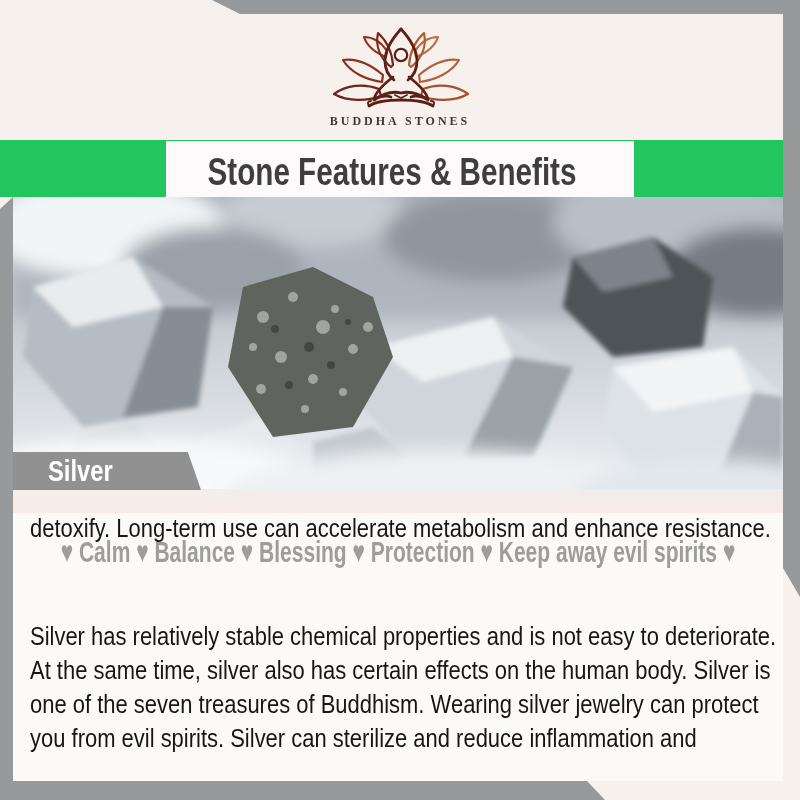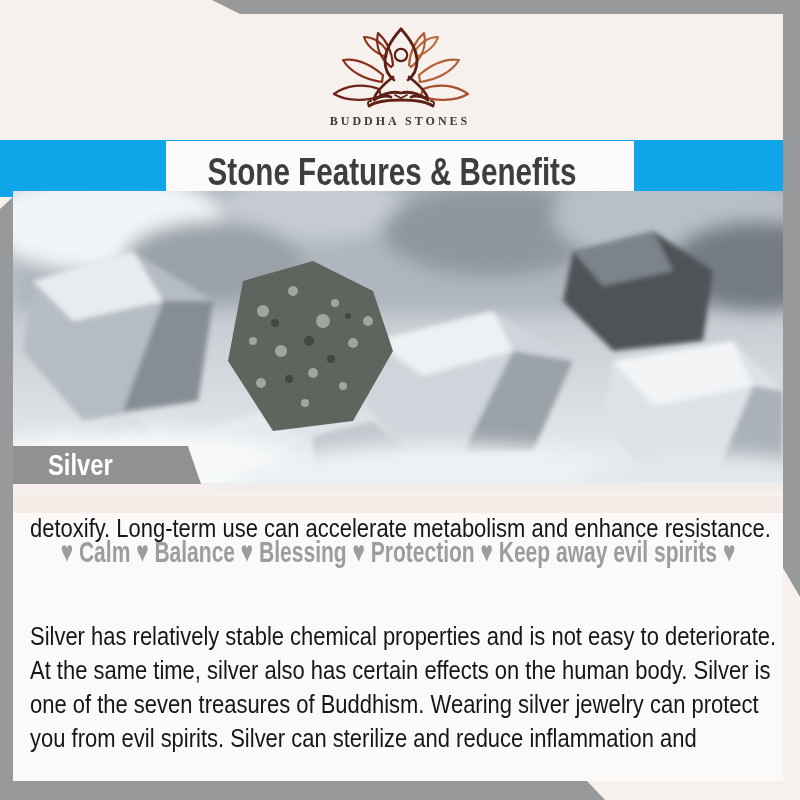--- a/index.html
+++ b/index.html
@@ -8,27 +8,27 @@
   .deco{position:absolute;left:0;top:0;}
   .deco polygon{fill:#98999a;}
 
   
   .logo{position:absolute;left:331px;top:26px;width:140px;height:86px;}
   .brand{position:absolute;left:0;top:114px;width:100%;text-align:center;
          font-family:"Liberation Serif",serif;font-size:12px;letter-spacing:3px;
          color:#403933;font-weight:600;}
 
   
-  .title-row{position:absolute;left:0;top:140px;width:783px;height:57px;background:#0ea5e9;}
+  .title-row{position:absolute;left:0;top:140px;width:783px;height:57px;background:#22c55e;}
   .title-box{position:absolute;left:166px;top:1px;width:468px;height:56px;background:#fcfafa;}
   .title-text{position:absolute;left:50%;top:11px;transform:translateX(-50%) scaleX(0.78);
               white-space:nowrap;font-size:38px;font-weight:bold;color:#3f3e3e;margin:0;}
 
   
-  .photo{position:absolute;left:13px;top:191px;width:770px;height:300px;overflow:hidden;background:#737373;}
+  .photo{position:absolute;left:13px;top:197px;width:770px;height:300px;overflow:hidden;background:#737373;}
   .photo svg{display:block;width:100%;height:100%;}
   .photo-label{position:absolute;left:0;top:255px;width:188px;height:38px;
                background:rgba(141,141,141,0.96);
                clip-path:polygon(0 0,93% 0,100% 100%,0 100%);
                display:flex;align-items:center;}
   .photo-label span{font-size:29px;font-weight:bold;color:#ffffff;margin-left:35px;
                     transform:scaleX(0.82);transform-origin:left center;white-space:nowrap;}
 
   
   .pink-strip{position:absolute;left:13px;top:497px;width:770px;height:16px;background:#f6ebe6;}

